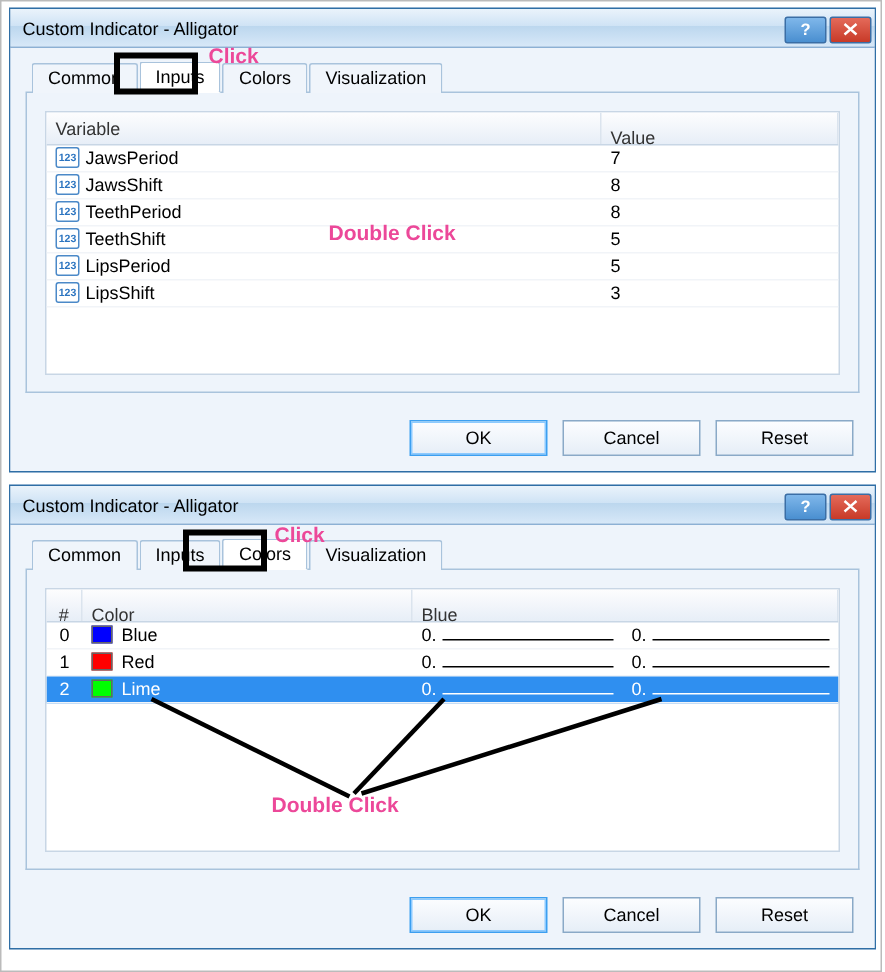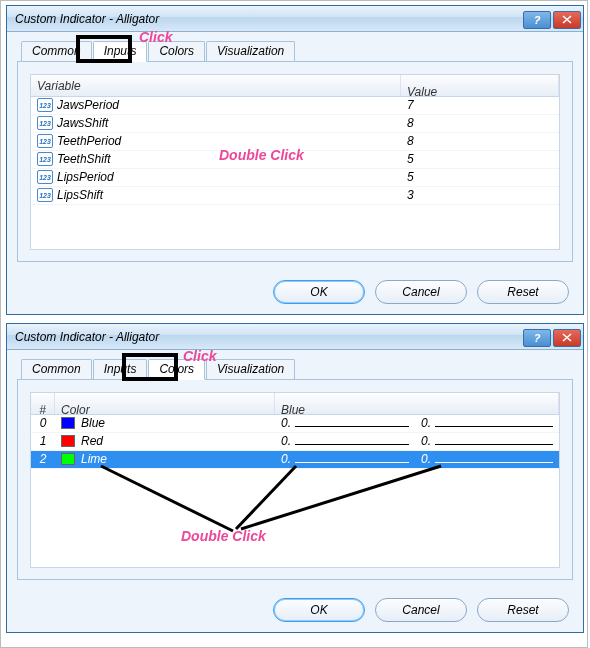--- a/index.html
+++ b/index.html
@@ -12,21 +12,20 @@
     font-family: "Segoe UI", Tahoma, sans-serif;
     font-size: 12px;
     color: #000;
     position: relative;
   }
   .outer-border {
     border: 1px solid #bbb;
     width: 588px;
     height: 648px;
     position: relative;
-    font-style: italic;
   }
   .dlg {
     position: absolute;
     width: 578px;
     left: 5px;
     border: 1px solid #2f6ea5;
     background: #eef4fb;
     box-shadow: 0 0 0 0;
   }
   .dlg1 { top: 4px; height: 310px; }
@@ -57,21 +56,21 @@
 
   .client {
     position: absolute;
     top: 26px; left: 0; right: 0; bottom: 0;
     background: #eef4fb;
     padding: 8px 10px 8px 10px;
   }
 
   .tabstrip {
     display: flex;
-    align-items: flex-start;
+    align-items: center;
     height: 22px;
     border-bottom: 1px solid #a9c3dc;
     gap: 0;
     padding-left: 4px;
   }
   .tab {
     padding: 2px 10px 3px 10px;
     border: 1px solid #a9c3dc;
     border-bottom: none;
     background: #f0f5fb;
@@ -159,21 +158,21 @@
 
   .btnrow {
     position: absolute;
     bottom: 10px; right: 14px;
     display: flex;
     gap: 10px;
   }
   .pushbtn {
     width: 92px; height: 24px;
     border: 1px solid #8aa9c7;
-    border-radius: 12px;
+    border-radius: 0;
     background: linear-gradient(to bottom,#fcfdff,#e6eef7);
     display:flex; align-items:center; justify-content:center;
   }
   .pushbtn.default {
     border: 1px solid #3c9ff0;
     box-shadow: 0 0 0 1px #8ccaff inset;
   }
 
   
   .anno {

